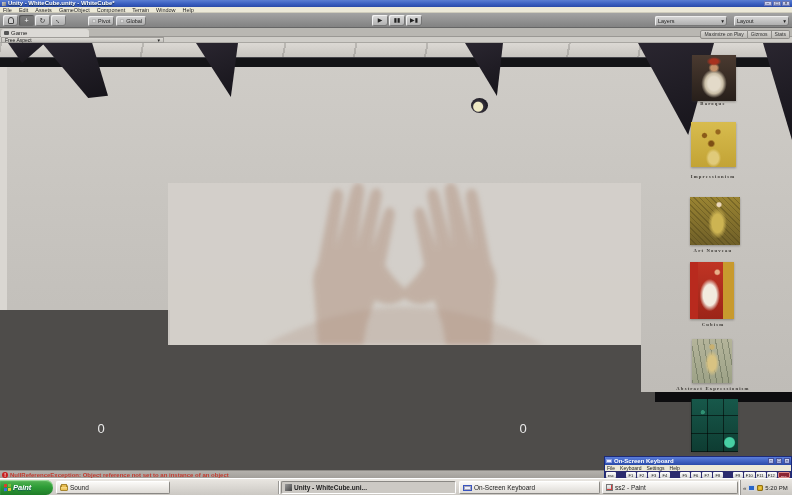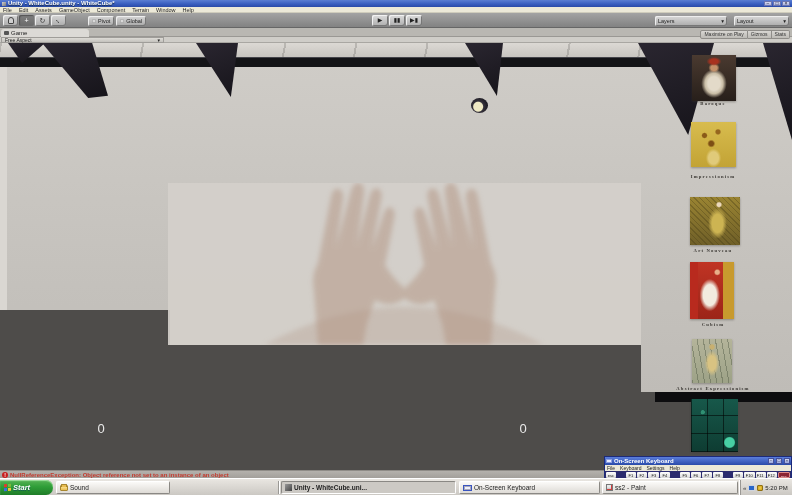--- a/index.html
+++ b/index.html
@@ -343,21 +343,21 @@
   </div>
 
   <div class="abs taskbar">
     <div class="startbtn">
       <div class="flag">
         <i style="background:#e23a2e"></i>
           <i style="background:#7eb93c"></i>
           <i style="background:#3a6ee2"></i>
           <i style="background:#efc437"></i>
       </div>
-      <span>Start</span>
+      <span>Paint</span>
     </div>
     <div class="taskbtn" style="left:56px;width:114px;">
       <div class="icon-folder"></div>
       <span>Sound</span>
     </div>
     <div class="tb-divider"></div>
     <div class="taskbtn active" style="left:281px;width:175px;">
       <div class="icon-unity"></div>
       <span>Unity - WhiteCube.uni...</span>
     </div>

